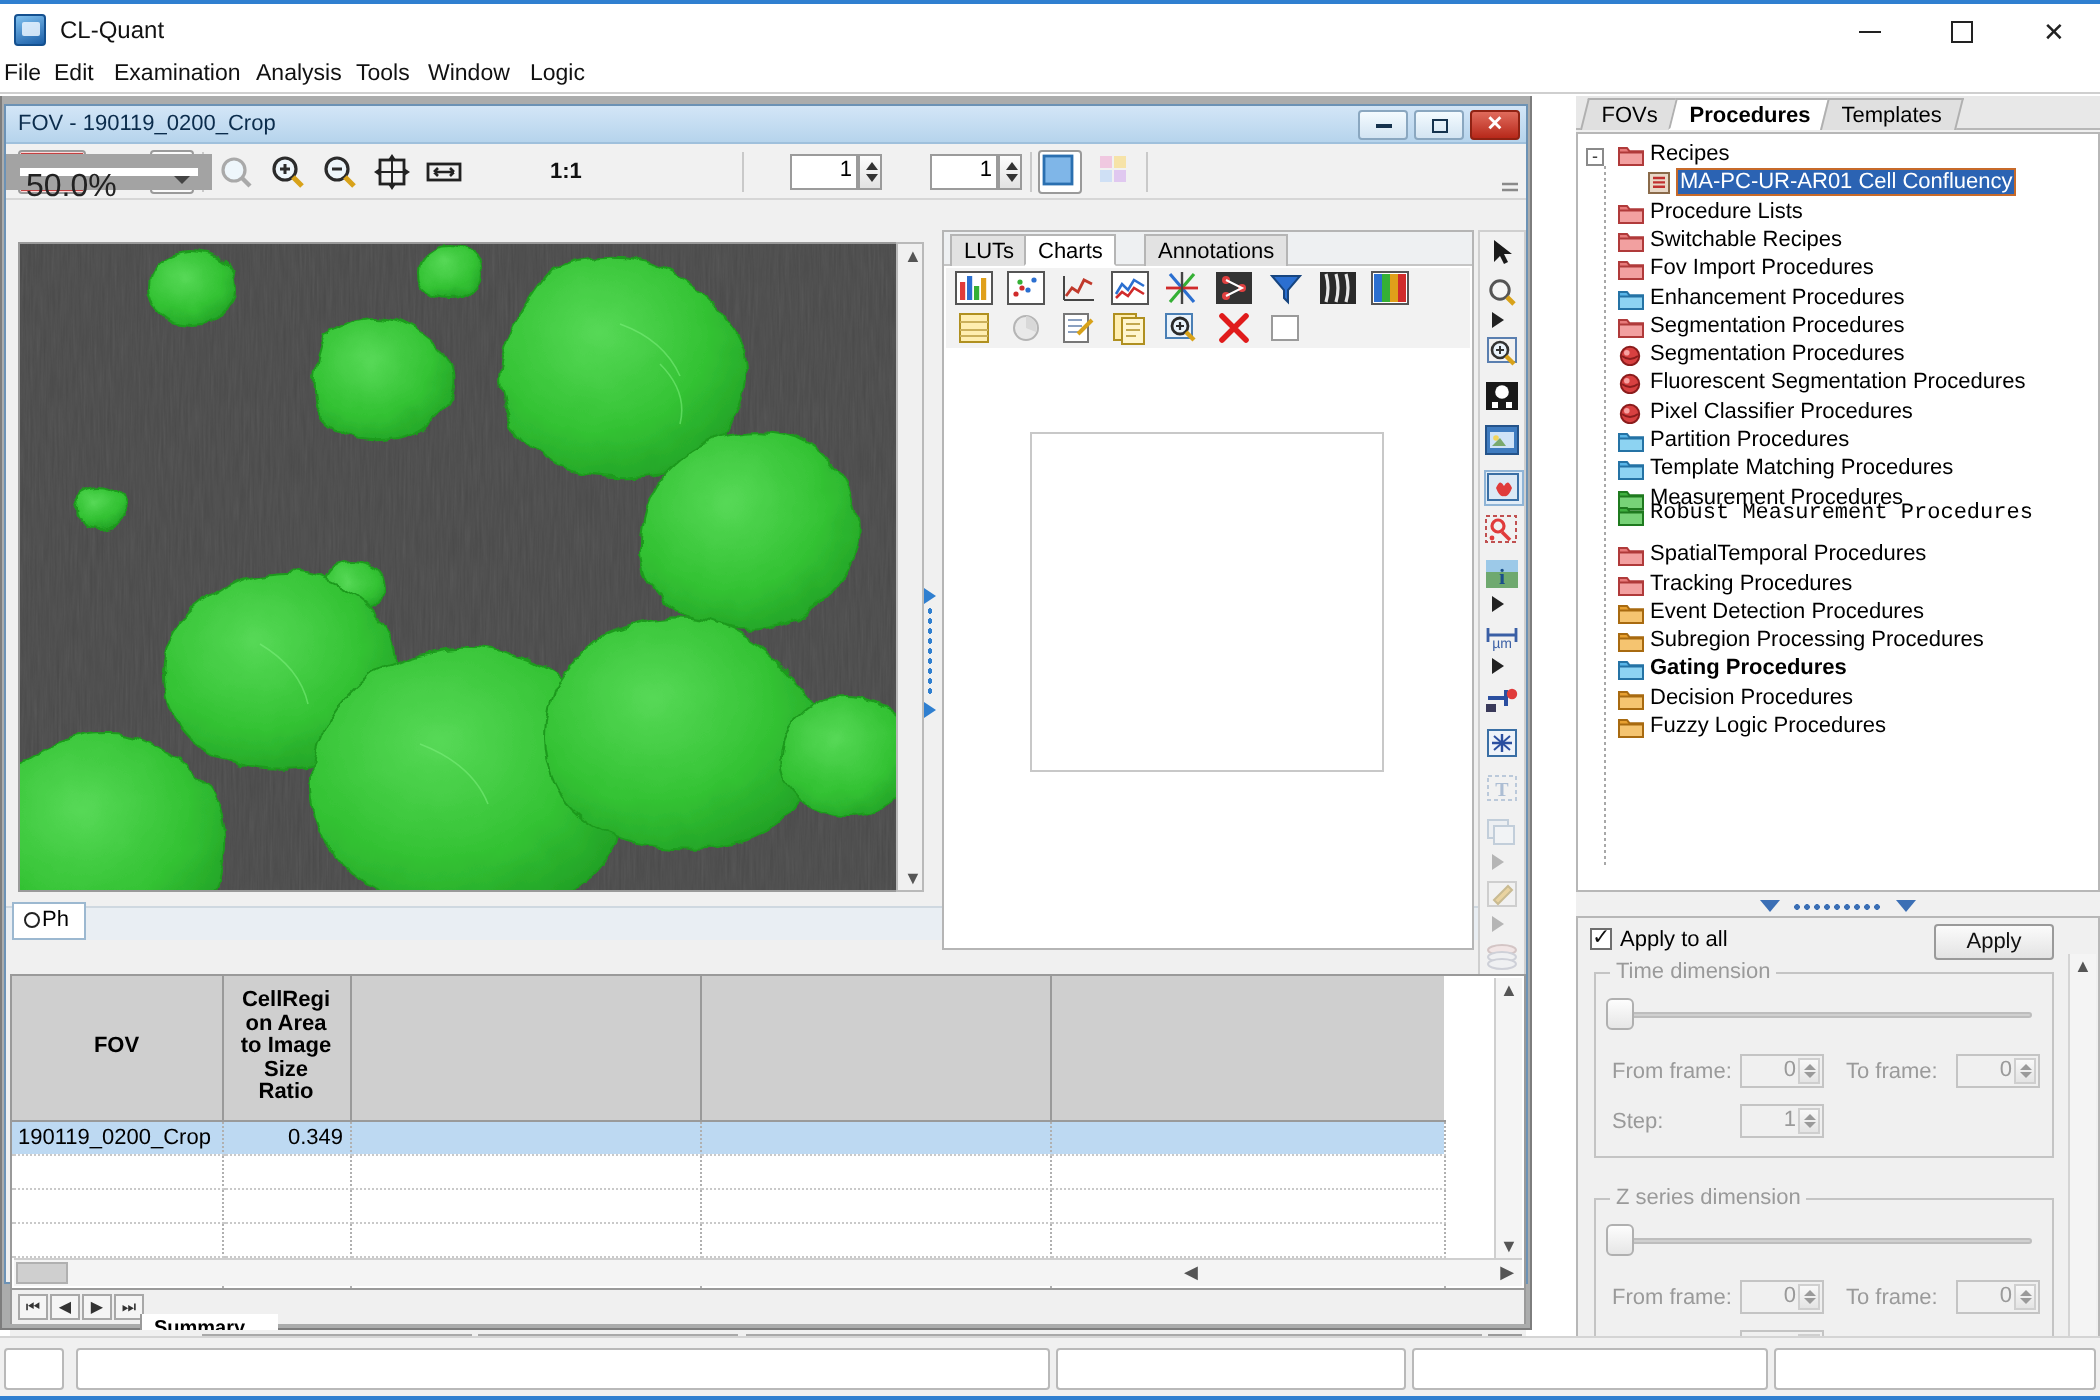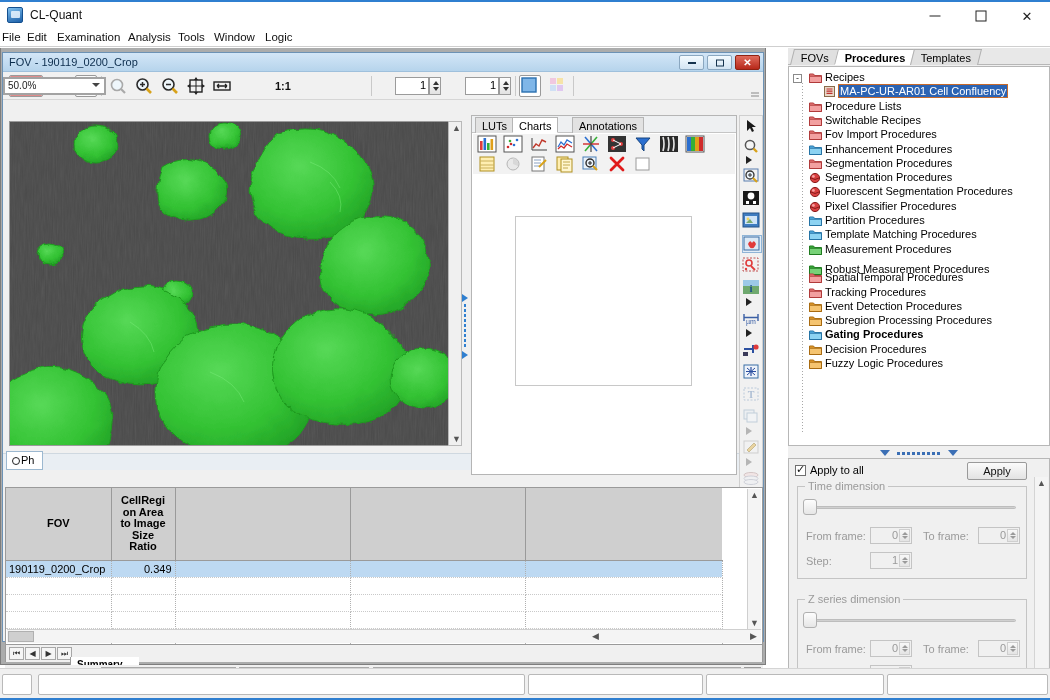--- a/index.html
+++ b/index.html
@@ -54,21 +54,21 @@
   .cw-b.min i { width:8px; height:2px; background:#15324d; }
   .cw-b.max i { width:8px; height:7px; border:1.5px solid #15324d; }
 
   
   .tb { position:absolute; left:0; top:19px; right:0; height:28px;
      background:#f1f1f1; border-bottom:1px solid #d6d6d6; }
   .tbtn { position:absolute; top:3px; width:22px; height:22px; border:1px solid transparent;
      border-radius:2px; }
   .tsep { position:absolute; top:4px; width:1px; height:20px; background:#c9c9c9; }
   .zoomsel { position:absolute; top:5px; width:103px; height:18px; background:#fff;
-     border:2px solid #a3a3a3; font-size:10px; padding:1px 3px; color:#222; }
+     border:7px solid #a3a3a3; font-size:16px; padding:1px 3px; color:#222; }
   .zoomsel .ar { position:absolute; right:4px; top:4px; width:0;height:0;
      border-left:4px solid transparent;border-right:4px solid transparent;border-top:4px solid #444;}
   .spin { position:absolute; top:5px; width:34px; height:18px; background:#fff;
      border:1px solid #9b9b9b; font-size:11px; text-align:right; padding:1px 2px; }
   .spinarrow { position:absolute; top:5px; width:12px; height:18px;
      background:linear-gradient(180deg,#fdfdfd,#e2e2e2); border:1px solid #9b9b9b; }
   .spinarrow:before,.spinarrow:after{ content:""; position:absolute; left:3px; width:0;height:0;
      border-left:3px solid transparent;border-right:3px solid transparent;}
   .spinarrow:before{ top:3px; border-bottom:4px solid #333;}
   .spinarrow:after{ bottom:3px; border-top:4px solid #333;}
@@ -877,21 +877,21 @@
               </svg></span>
             <span class="tlabel" style="left:36px">Template Matching Procedures</span>
           </div>
           <div class="trow" style="top: 175.6px;">
             <span class="folder" style="left:20px"><svg width="13" height="11">
                 <path d="M0.5 2 h4 l1.2 1.6 h6.8 v6.9 h-12 z" fill="#3fb03f" stroke="#1f7a1f"></path>
                 <path d="M0.5 4.2 h12 v6.3 h-12z" fill="#77d277" stroke="#1f7a1f"></path>
               </svg></span>
             <span class="tlabel" style="left:36px">Measurement Procedures</span>
           </div>
-          <div class="trow" style="top: 196px;">
+          <div class="trow" style="top: 184px; font-family: Liberation Mono, monospace;">
             <span class="folder" style="left:20px"><svg width="13" height="11">
                 <path d="M0.5 2 h4 l1.2 1.6 h6.8 v6.9 h-12 z" fill="#3fb03f" stroke="#1f7a1f"></path>
                 <path d="M0.5 4.2 h12 v6.3 h-12z" fill="#77d277" stroke="#1f7a1f"></path>
               </svg></span>
             <span class="tlabel" style="left:36px">Robust Measurement Procedures</span>
           </div>
           <div class="trow" style="top: 204.2px;">
             <span class="folder" style="left:20px"><svg width="13" height="11">
                 <path d="M0.5 2 h4 l1.2 1.6 h6.8 v6.9 h-12 z" fill="#e87a7a" stroke="#b03a3a"></path>
                 <path d="M0.5 4.2 h12 v6.3 h-12z" fill="#f2a0a0" stroke="#b03a3a"></path>

